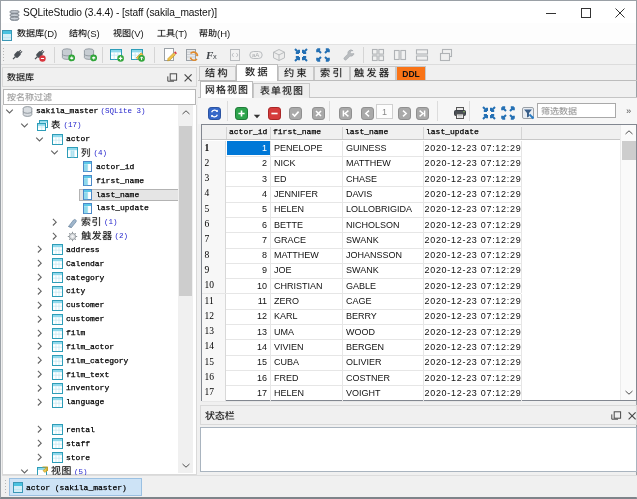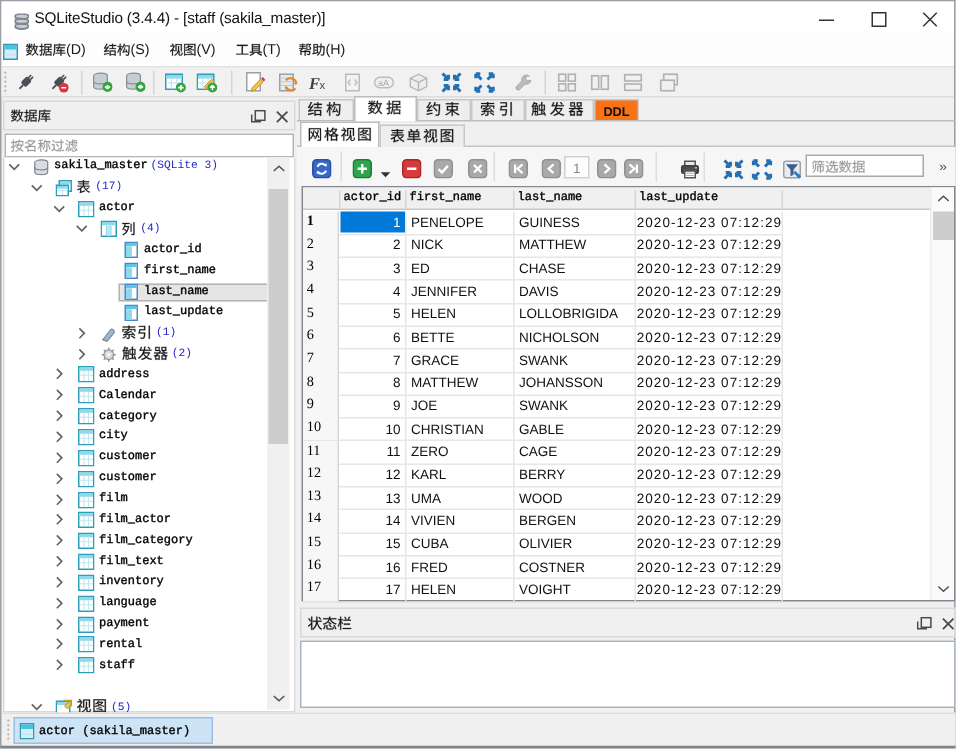--- a/index.html
+++ b/index.html
@@ -527,31 +527,20 @@
           <svg style="position:absolute;left:32px;top:2.5px" width="9" height="9" viewBox="0 0 9 9">
             <path d="M2.9 0.9 L6.2 4.2 L2.9 7.5" stroke="#636363" stroke-width="1.1" fill="none"></path>
           </svg>
           <svg style="position:absolute;left:49px;top:1.5px" width="11" height="11" viewBox="0 0 11 11">
             <rect x="0.5" y="0.5" width="10" height="10" fill="#fff" stroke="#2d9db8"></rect>
 <rect x="1" y="1" width="9" height="2.2" fill="#8fd9ec"></rect>
 <path d="M4 3.4 v6.6 M7 3.4 v6.6 M1 6.2 h9" stroke="#bfe7f2" stroke-width="0.7"></path>
           </svg>
           <div class="abs mono mb" style="left:63px;top:1px;font-size:8px;line-height:12px;color:#000">language</div>
         </div>
-<div class="abs" style="left:0;top:304.1px;width:193px;height:13.85px">
-          <svg style="position:absolute;left:32px;top:2.5px" width="9" height="9" viewBox="0 0 9 9">
-            <path d="M2.9 0.9 L6.2 4.2 L2.9 7.5" stroke="#636363" stroke-width="1.1" fill="none"></path>
-          </svg>
-          <svg style="position:absolute;left:49px;top:1.5px" width="11" height="11" viewBox="0 0 11 11">
-            <rect x="0.5" y="0.5" width="10" height="10" fill="#fff" stroke="#2d9db8"></rect>
-<rect x="1" y="1" width="9" height="2.2" fill="#8fd9ec"></rect>
-<path d="M4 3.4 v6.6 M7 3.4 v6.6 M1 6.2 h9" stroke="#bfe7f2" stroke-width="0.7"></path>
-          </svg>
-          <div class="abs mono mb" style="left:63px;top:1px;font-size:8px;line-height:12px;color:#000">payment</div>
-        </div>
 <div class="abs" style="left:0;top:317.95px;width:193px;height:13.85px">
           <svg style="position:absolute;left:32px;top:2.5px" width="9" height="9" viewBox="0 0 9 9">
             <path d="M2.9 0.9 L6.2 4.2 L2.9 7.5" stroke="#636363" stroke-width="1.1" fill="none"></path>
           </svg>
           <svg style="position:absolute;left:49px;top:1.5px" width="11" height="11" viewBox="0 0 11 11">
             <rect x="0.5" y="0.5" width="10" height="10" fill="#fff" stroke="#2d9db8"></rect>
 <rect x="1" y="1" width="9" height="2.2" fill="#8fd9ec"></rect>
 <path d="M4 3.4 v6.6 M7 3.4 v6.6 M1 6.2 h9" stroke="#bfe7f2" stroke-width="0.7"></path>
           </svg>
           <div class="abs mono mb" style="left:63px;top:1px;font-size:8px;line-height:12px;color:#000">rental</div>
@@ -559,20 +548,31 @@
 <div class="abs" style="left:0;top:331.8px;width:193px;height:13.85px">
           <svg style="position:absolute;left:32px;top:2.5px" width="9" height="9" viewBox="0 0 9 9">
             <path d="M2.9 0.9 L6.2 4.2 L2.9 7.5" stroke="#636363" stroke-width="1.1" fill="none"></path>
           </svg>
           <svg style="position:absolute;left:49px;top:1.5px" width="11" height="11" viewBox="0 0 11 11">
             <rect x="0.5" y="0.5" width="10" height="10" fill="#fff" stroke="#2d9db8"></rect>
 <rect x="1" y="1" width="9" height="2.2" fill="#8fd9ec"></rect>
 <path d="M4 3.4 v6.6 M7 3.4 v6.6 M1 6.2 h9" stroke="#bfe7f2" stroke-width="0.7"></path>
           </svg>
           <div class="abs mono mb" style="left:63px;top:1px;font-size:8px;line-height:12px;color:#000">staff</div>
+        </div>
+<div class="abs" style="left:0;top:345.65px;width:193px;height:13.85px">
+          <svg style="position:absolute;left:32px;top:2.5px" width="9" height="9" viewBox="0 0 9 9">
+            <path d="M2.9 0.9 L6.2 4.2 L2.9 7.5" stroke="#636363" stroke-width="1.1" fill="none"></path>
+          </svg>
+          <svg style="position:absolute;left:49px;top:1.5px" width="11" height="11" viewBox="0 0 11 11">
+            <rect x="0.5" y="0.5" width="10" height="10" fill="#fff" stroke="#2d9db8"></rect>
+<rect x="1" y="1" width="9" height="2.2" fill="#8fd9ec"></rect>
+<path d="M4 3.4 v6.6 M7 3.4 v6.6 M1 6.2 h9" stroke="#bfe7f2" stroke-width="0.7"></path>
+          </svg>
+          <div class="abs mono mb" style="left:63px;top:1px;font-size:8px;line-height:12px;color:#000">store</div>
         </div>
 <div class="abs" style="left:0;top:359.5px;width:193px;height:13.85px">
           <svg style="position:absolute;left:17px;top:2.5px" width="9" height="9" viewBox="0 0 9 9">
             <path d="M1.2 2.6 L4.5 5.9 L7.8 2.6" stroke="#636363" stroke-width="1.1" fill="none"></path>
           </svg>
           <svg style="position:absolute;left:34px;top:1.5px" width="11" height="11" viewBox="0 0 11 11">
             <rect x="0.5" y="1.5" width="9" height="9" fill="#fff" stroke="#2d9db8"></rect>
 <rect x="1" y="2" width="8" height="2" fill="#8fd9ec"></rect>
 <path d="M5.5 1 L10.5 1 L10.5 5" fill="none" stroke="#c8a426" stroke-width="1"></path>
 <path d="M6 4.5 l4.5-3.5 l-1 4.5 l-2 0.8 Z" fill="#edc84c" stroke="#b8941f" stroke-width="0.6"></path>

